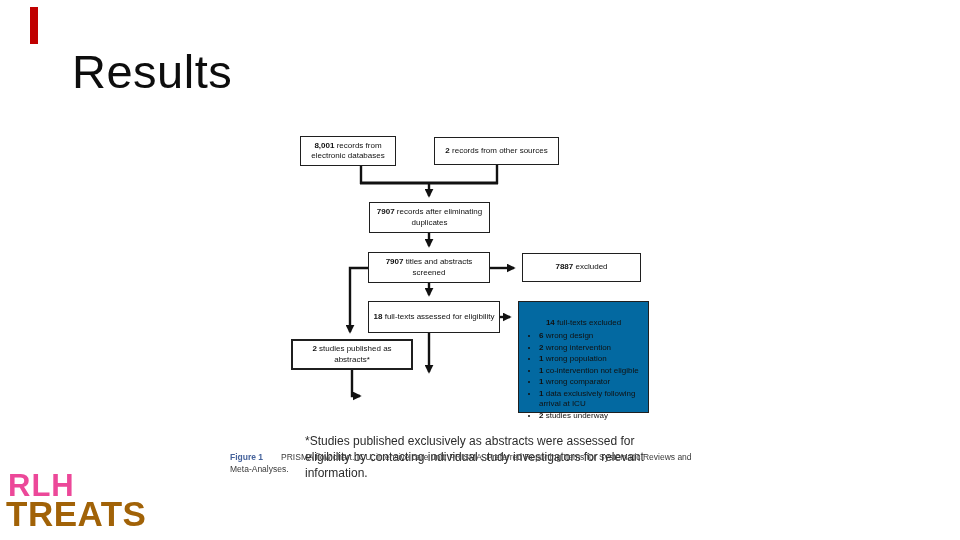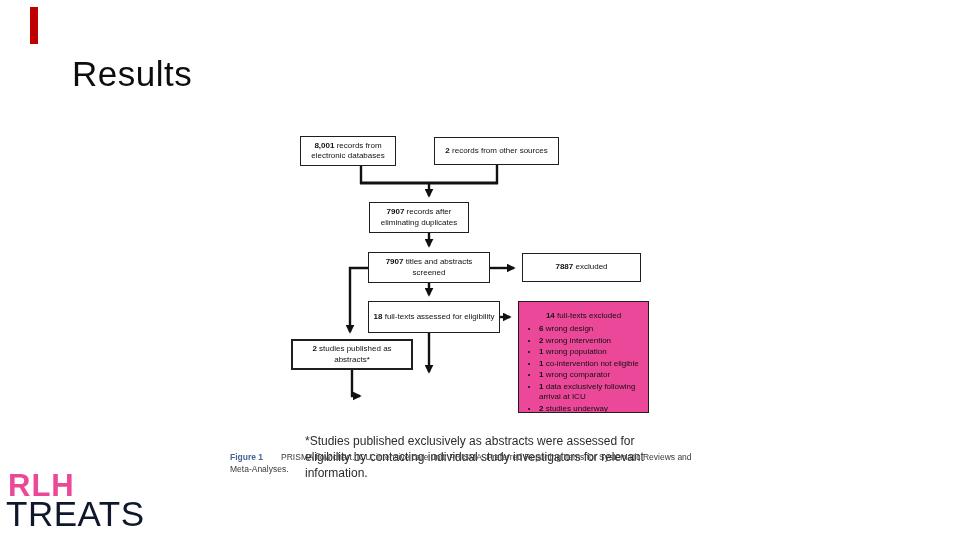--- a/index.html
+++ b/index.html
@@ -1,47 +1,47 @@
 <!DOCTYPE html>
 <html><head>
 <meta charset="utf-8">
 <style>
   html,body{margin:0;padding:0;background:#fff;}
   body{width:960px;height:540px;font-family:"Liberation Sans",sans-serif;}
   .slide{position:relative;width:960px;height:540px;background:#ffffff;overflow:hidden;}
 
   .accent-bar{position:absolute;left:30px;top:7px;width:8px;height:37px;background:#c00000;}
 
-  .title{position:absolute;left:72px;top:56px;font-size:35px;line-height:1.0;color:#0d0d0d;
+  .title{position:absolute;left:72px;top:48px;font-size:47px;line-height:1.0;color:#0d0d0d;
          letter-spacing:0.5px;font-weight:400;}
 
   
   .box{position:absolute;background:#fff;border:1.5px solid #1f1f1f;display:flex;
        align-items:center;justify-content:center;box-sizing:border-box;}
   .box .txt{text-align:center;font-size:8px;line-height:1.3;color:#111;padding:1px 3px;}
   .num{font-weight:bold;}
 
-  .box-excl-list{position:absolute;background:#ec4899;border:1.5px solid #1f1f1f;
-       box-sizing:border-box;padding:9px 4px 2px 4px;}
+  .box-excl-list{position:absolute;background:#0369a1;border:1.5px solid #1f1f1f;
+       box-sizing:border-box;padding:16px 4px 2px 4px;}
   .box-excl-list .hd{text-align:center;font-size:8px;color:#111;margin-bottom:4px;}
   .box-excl-list ul{margin:0;padding:0 0 0 16px;}
   .box-excl-list li{font-size:8px;line-height:1.32;color:#111;margin:0 0 1px 0;}
 
   svg.connectors{position:absolute;left:0;top:0;pointer-events:none;}
 
   .footnote{position:absolute;left:305px;top:433px;width:352px;font-size:12px;
             line-height:1.35;color:#2b2b2b;}
   .caption{position:absolute;left:230px;top:452px;width:478px;font-size:8.5px;
            line-height:1.4;color:#3a3a3a;}
   .caption .fig-label{color:#46639c;font-weight:bold;margin-right:18px;}
 
   .logo-line1{position:absolute;left:8px;top:470px;font-size:31px;font-weight:bold;
               letter-spacing:1px;line-height:1;color:#ec4899;}
-  .logo-line2{position:absolute;left:6px;top:496px;font-size:35px;font-weight:400;
-              letter-spacing:0.5px;line-height:1;color:#0f172a;}
+  .logo-line2{position:absolute;left:6px;top:496px;font-size:35px;font-weight:700;
+              letter-spacing:0.5px;line-height:1;color:#a16207;}
 </style>
 </head>
 <body>
 
 <div class="slide">
 
   <div class="accent-bar"></div>
 
   <div class="title">Results</div>
 
@@ -73,21 +73,21 @@
     </div>
   </div>
 
   <div class="box" style="left:434px;top:137px;width:125px;height:28px">
     <div class="txt">
       <span class="num">2</span>
       <span>records from other sources</span>
     </div>
   </div>
 
-  <div class="box" style="left:369px;top:202px;width:100px;height:31px">
+  <div class="box" style="left:369px;top:202px;width:121px;height:31px">
     <div class="txt">
       <span class="num">7907</span>
       <span>records after eliminating duplicates</span>
     </div>
   </div>
 
   <div class="box" style="left:368px;top:252px;width:122px;height:31px">
     <div class="txt">
       <span class="num">7907</span>
       <span>titles and abstracts screened</span>

